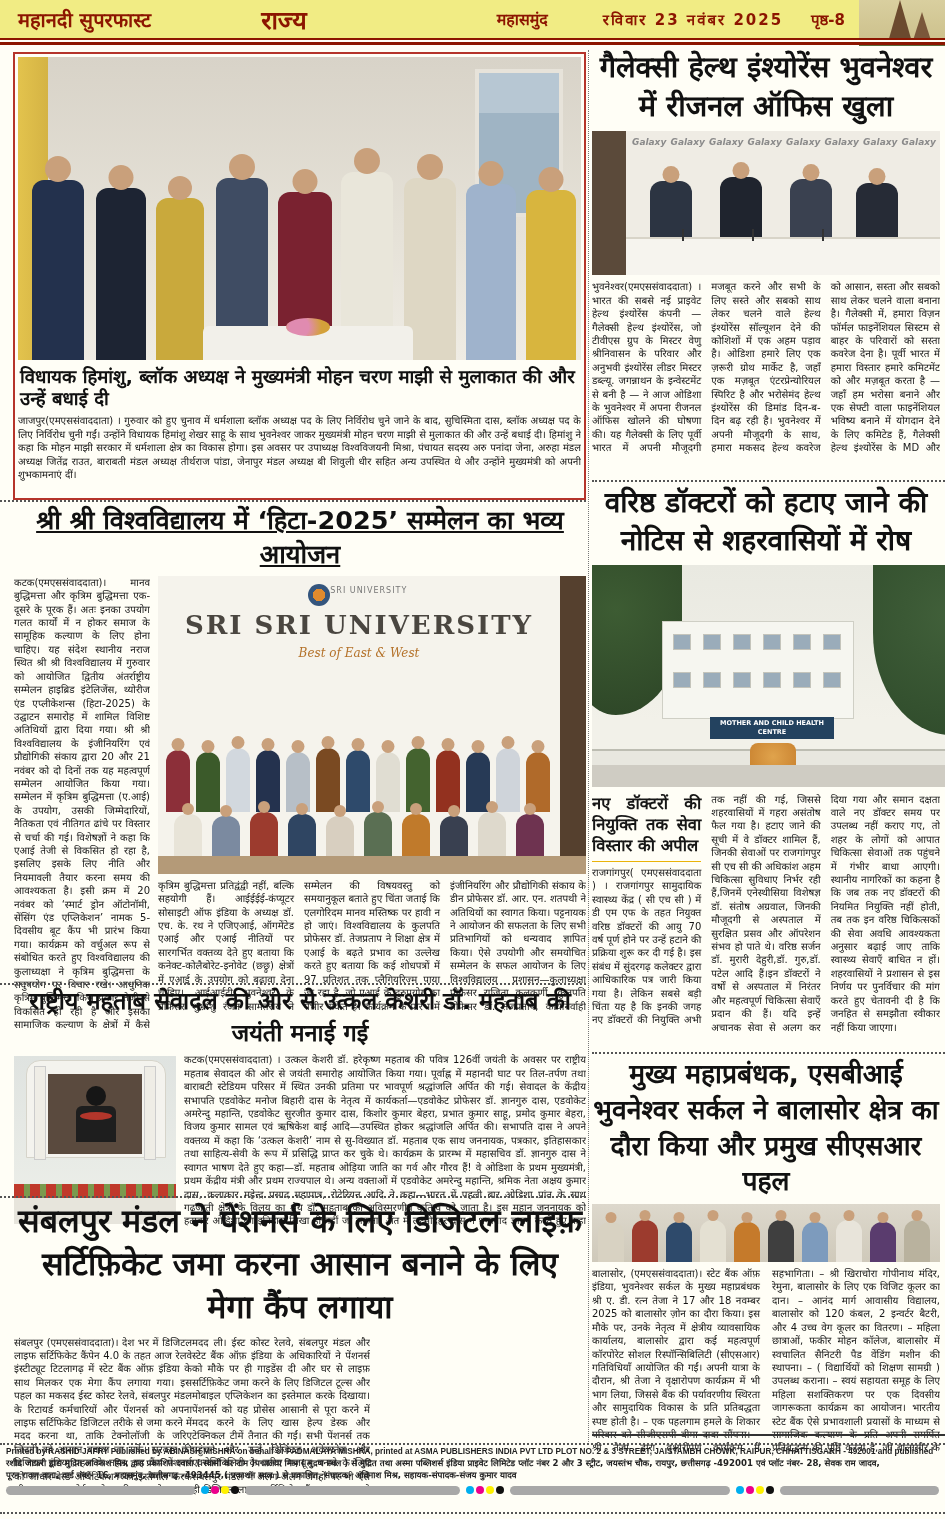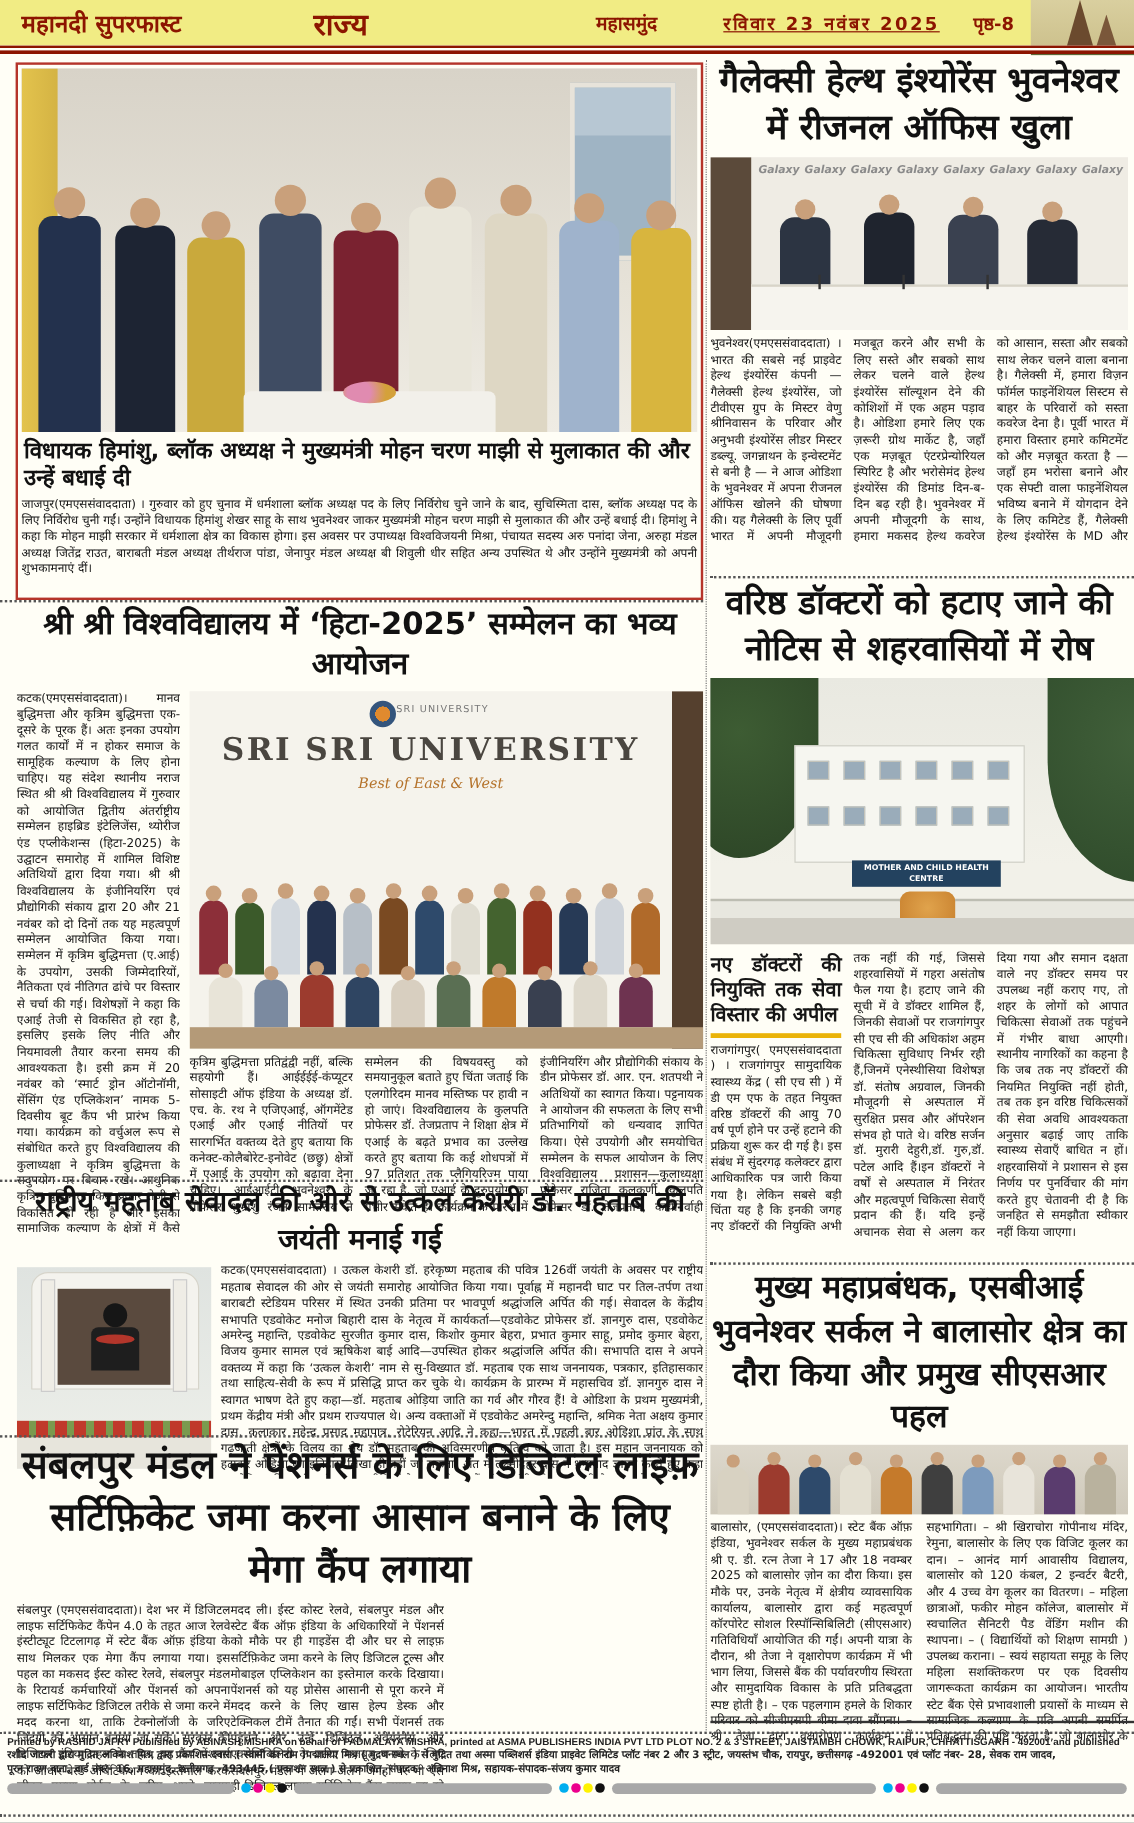--- a/index.html
+++ b/index.html
@@ -4,21 +4,21 @@
 <style>
   html,body{margin:0;padding:0;background:#888;}
   #page{position:relative;width:945px;height:1519px;background:#fffef6;overflow:hidden;
         font-family:"DejaVu Sans",sans-serif;color:#1a1a1a;}
   
   .masthead{position:absolute;left:0;top:0;width:945px;height:38px;background:#f1ec84;
             display:flex;align-items:center;color:#8c1500;font-weight:bold;}
   .mh-paper{font-size:20px;margin-left:18px;}
   .mh-section{font-size:25px;margin-left:110px;}
   .mh-city{font-size:16px;margin-left:190px;}
-  .mh-date{font-size:15px;margin-left:55px;letter-spacing:2px;text-decoration:underline;}
+  .mh-date{font-size:15px;margin-left:55px;letter-spacing:2px;}
   .mh-page{font-size:15px;margin-left:auto;margin-right:100px;}
   .temple{position:absolute;right:0;top:0;width:86px;height:46px;overflow:hidden;
           background:linear-gradient(#d9cf9f,#cbbf8a);}
   .temple .tw1{position:absolute;left:26px;bottom:6px;width:30px;height:40px;background:#6b4a2e;
           clip-path:polygon(50% 0,88% 100%,12% 100%);}
   .temple .tw2{position:absolute;left:52px;bottom:6px;width:22px;height:28px;background:#7a573a;
           clip-path:polygon(50% 0,90% 100%,10% 100%);}
   .temple .tg{position:absolute;left:0;bottom:0;width:100%;height:7px;background:#5c6b3a;}
   .redrule{position:absolute;left:0;top:38px;width:945px;height:7px;
            border-top:2px solid #8c1500;border-bottom:3px solid #8c1500;box-sizing:border-box;background:#fffef6;}
@@ -52,21 +52,21 @@
   #art-galaxy .headline{font-size:29px;}
   #gal-photo{width:348px;height:144px;margin-top:5px;background:#efece4;}
   #gal-photo .brandrow{position:absolute;left:40px;top:6px;right:4px;display:flex;justify-content:space-between;}
   #gal-photo .brandrow span{font-size:9px;color:#8a8a8a;font-weight:bold;font-style:italic;}
   #gal-photo .sidewall{position:absolute;left:0;top:0;width:34px;height:100%;background:#5b4a3a;}
   #gal-photo .table{position:absolute;left:34px;bottom:0;right:0;height:36px;background:#f6f4ee;
         border-top:2px solid #d8d4c8;}
   #gal-photo .mic{position:absolute;bottom:34px;width:2px;height:12px;background:#333;}
   
   #art-srisri{position:absolute;left:14px;top:503px;width:572px;}
-  #art-srisri .headline{font-size:25.5px;}
+  #art-srisri .headline{font-size:25.5px;text-decoration:underline;}
   .ss-row{display:flex;margin-top:4px;}
   .ss-cola{width:136px;flex:none;margin-right:8px;height:452px;overflow:hidden;}
   .ss-right{width:428px;flex:none;}
   #ss-photo{width:428px;height:298px;background:#f5f3ec;}
   #ss-photo .curtainR{position:absolute;right:0;top:0;width:26px;height:100%;background:#55402e;}
   #ss-photo .seal{position:absolute;left:150px;top:8px;width:22px;height:22px;border-radius:50%;
        background:radial-gradient(circle,#e08a2e 40%,#34557d 41%);}
   #ss-photo .bt1{position:absolute;left:0;right:26px;top:34px;text-align:center;
        font-family:"DejaVu Serif",serif;font-weight:bold;font-size:26px;color:#4a4640;letter-spacing:2px;}
   #ss-photo .bt2{position:absolute;left:0;right:26px;top:70px;text-align:center;
@@ -87,21 +87,21 @@
        border:1px solid #cfcfc5;}
   #doc-photo .building i{position:absolute;width:16px;height:14px;background:#9aacba;border:1px solid #c4c4bb;}
   #doc-photo .sign{position:absolute;left:118px;top:152px;width:124px;height:22px;background:#23425f;
        color:#fff;font-size:6.5px;font-weight:bold;text-align:center;line-height:1.5;padding-top:2px;box-sizing:border-box;}
   #doc-photo .mural{position:absolute;left:158px;top:178px;width:46px;height:34px;border-radius:8px;
        background:radial-gradient(circle at 50% 40%,#e0a34c,#c77f2d);}
   #doc-photo .road{position:absolute;left:0;bottom:0;width:100%;height:22px;background:#cfccc3;}
   #doc-photo .wall{position:absolute;left:0;bottom:20px;width:100%;height:16px;background:#e8e7df;
        border-top:2px solid #bdbdb2;}
   .doc-subhead{font-size:16.5px;font-weight:bold;line-height:1.3;display:block;margin-bottom:4px;
-       border-bottom:4px solid #eab308;padding-bottom:4px;}
+       border-bottom:1px solid #eab308;padding-bottom:4px;}
   #doc-body{margin-top:6px;height:246px;overflow:hidden;}
   
   #art-mahtab{position:absolute;left:14px;top:986px;width:572px;}
   #art-mahtab .headline{font-size:23.5px;}
   #mah-photo{float:left;width:162px;height:168px;margin:3px 8px 2px 0;background:linear-gradient(#dfe3e0,#eef0ea);}
   #mah-photo .canopy{position:absolute;left:12px;top:4px;width:138px;height:96px;background:#f4f3ee;
       border-radius:14px 14px 0 0;border:1px solid #d6d4ca;}
   #mah-photo .inner{position:absolute;left:34px;top:18px;width:94px;height:80px;background:#5a4a3e;}
   #mah-photo .col1,#mah-photo .col2{position:absolute;top:10px;width:10px;height:92px;background:#efede6;border:1px solid #ccc;}
   #mah-photo .col1{left:20px;} #mah-photo .col2{right:20px;}

